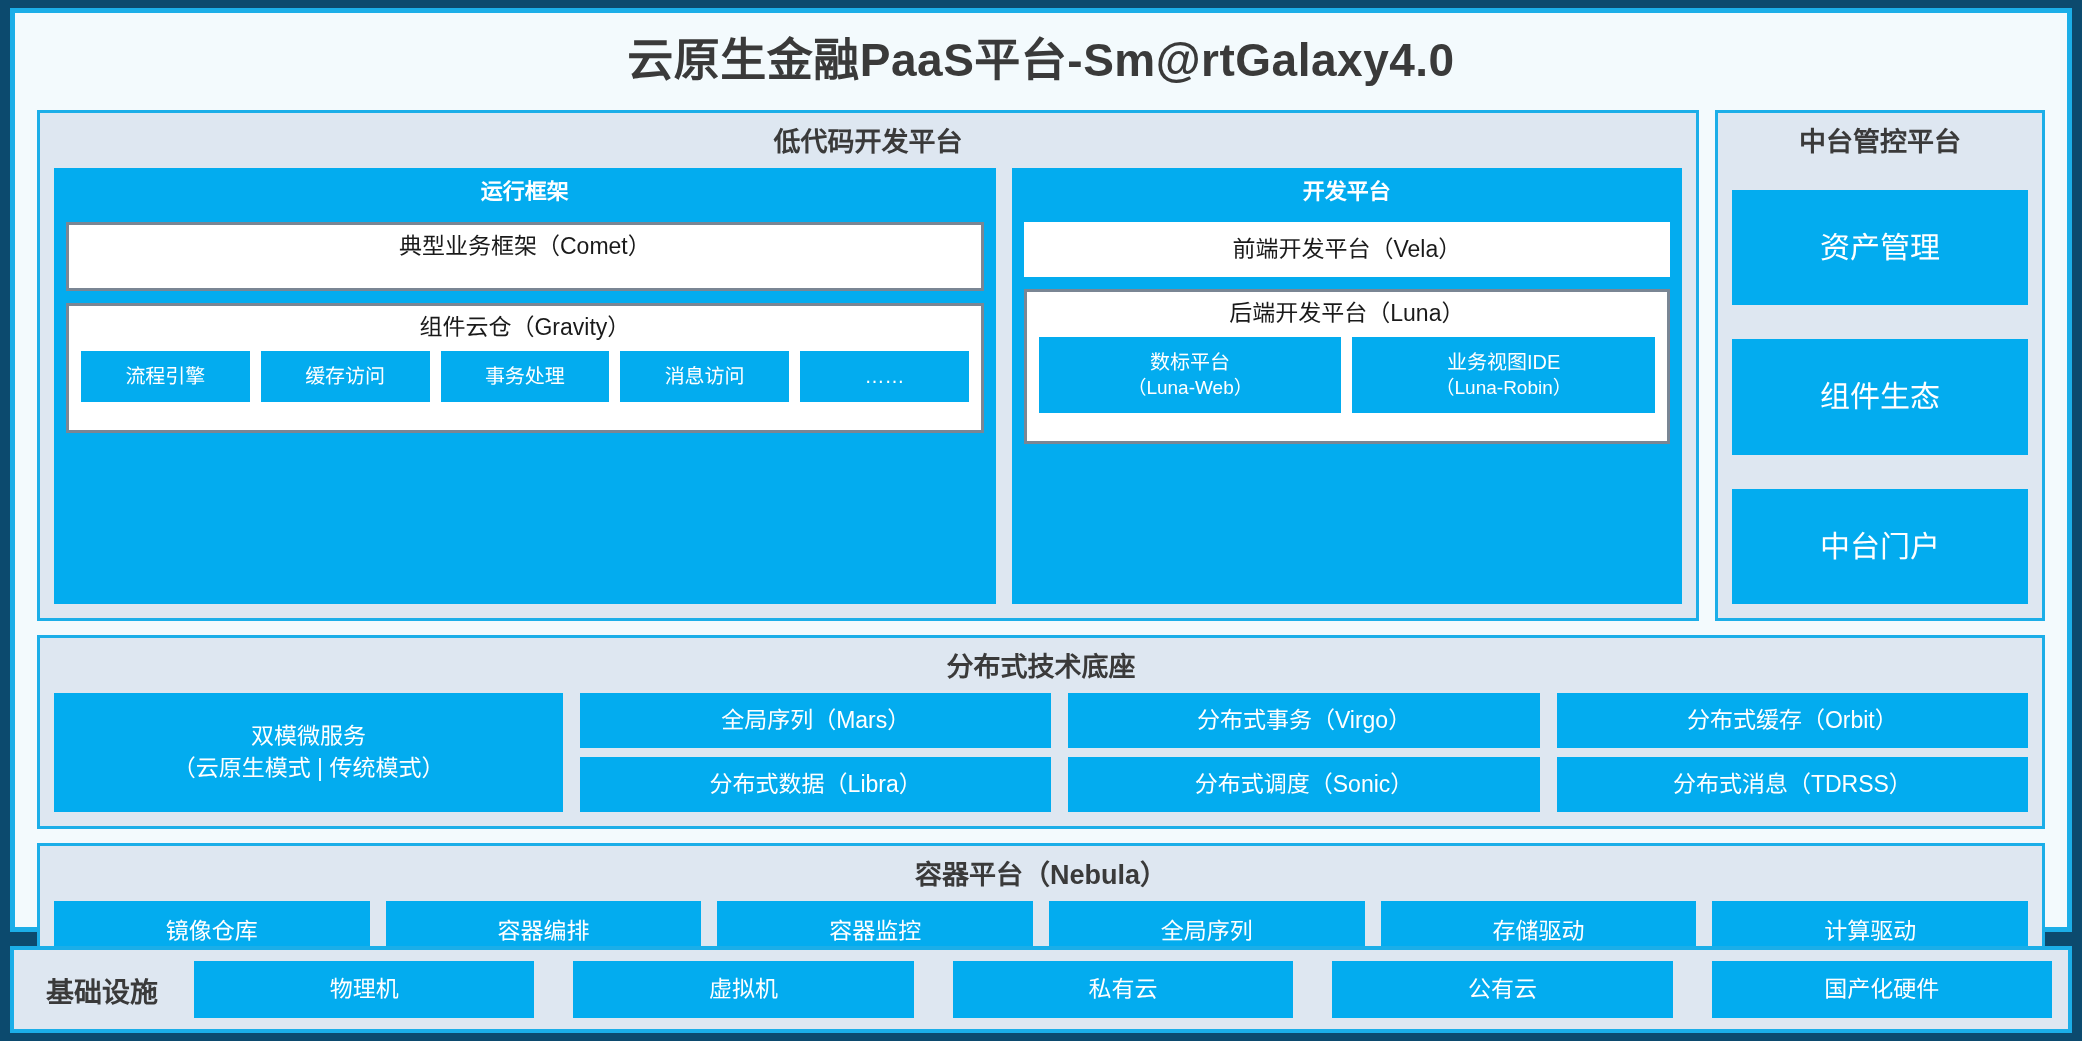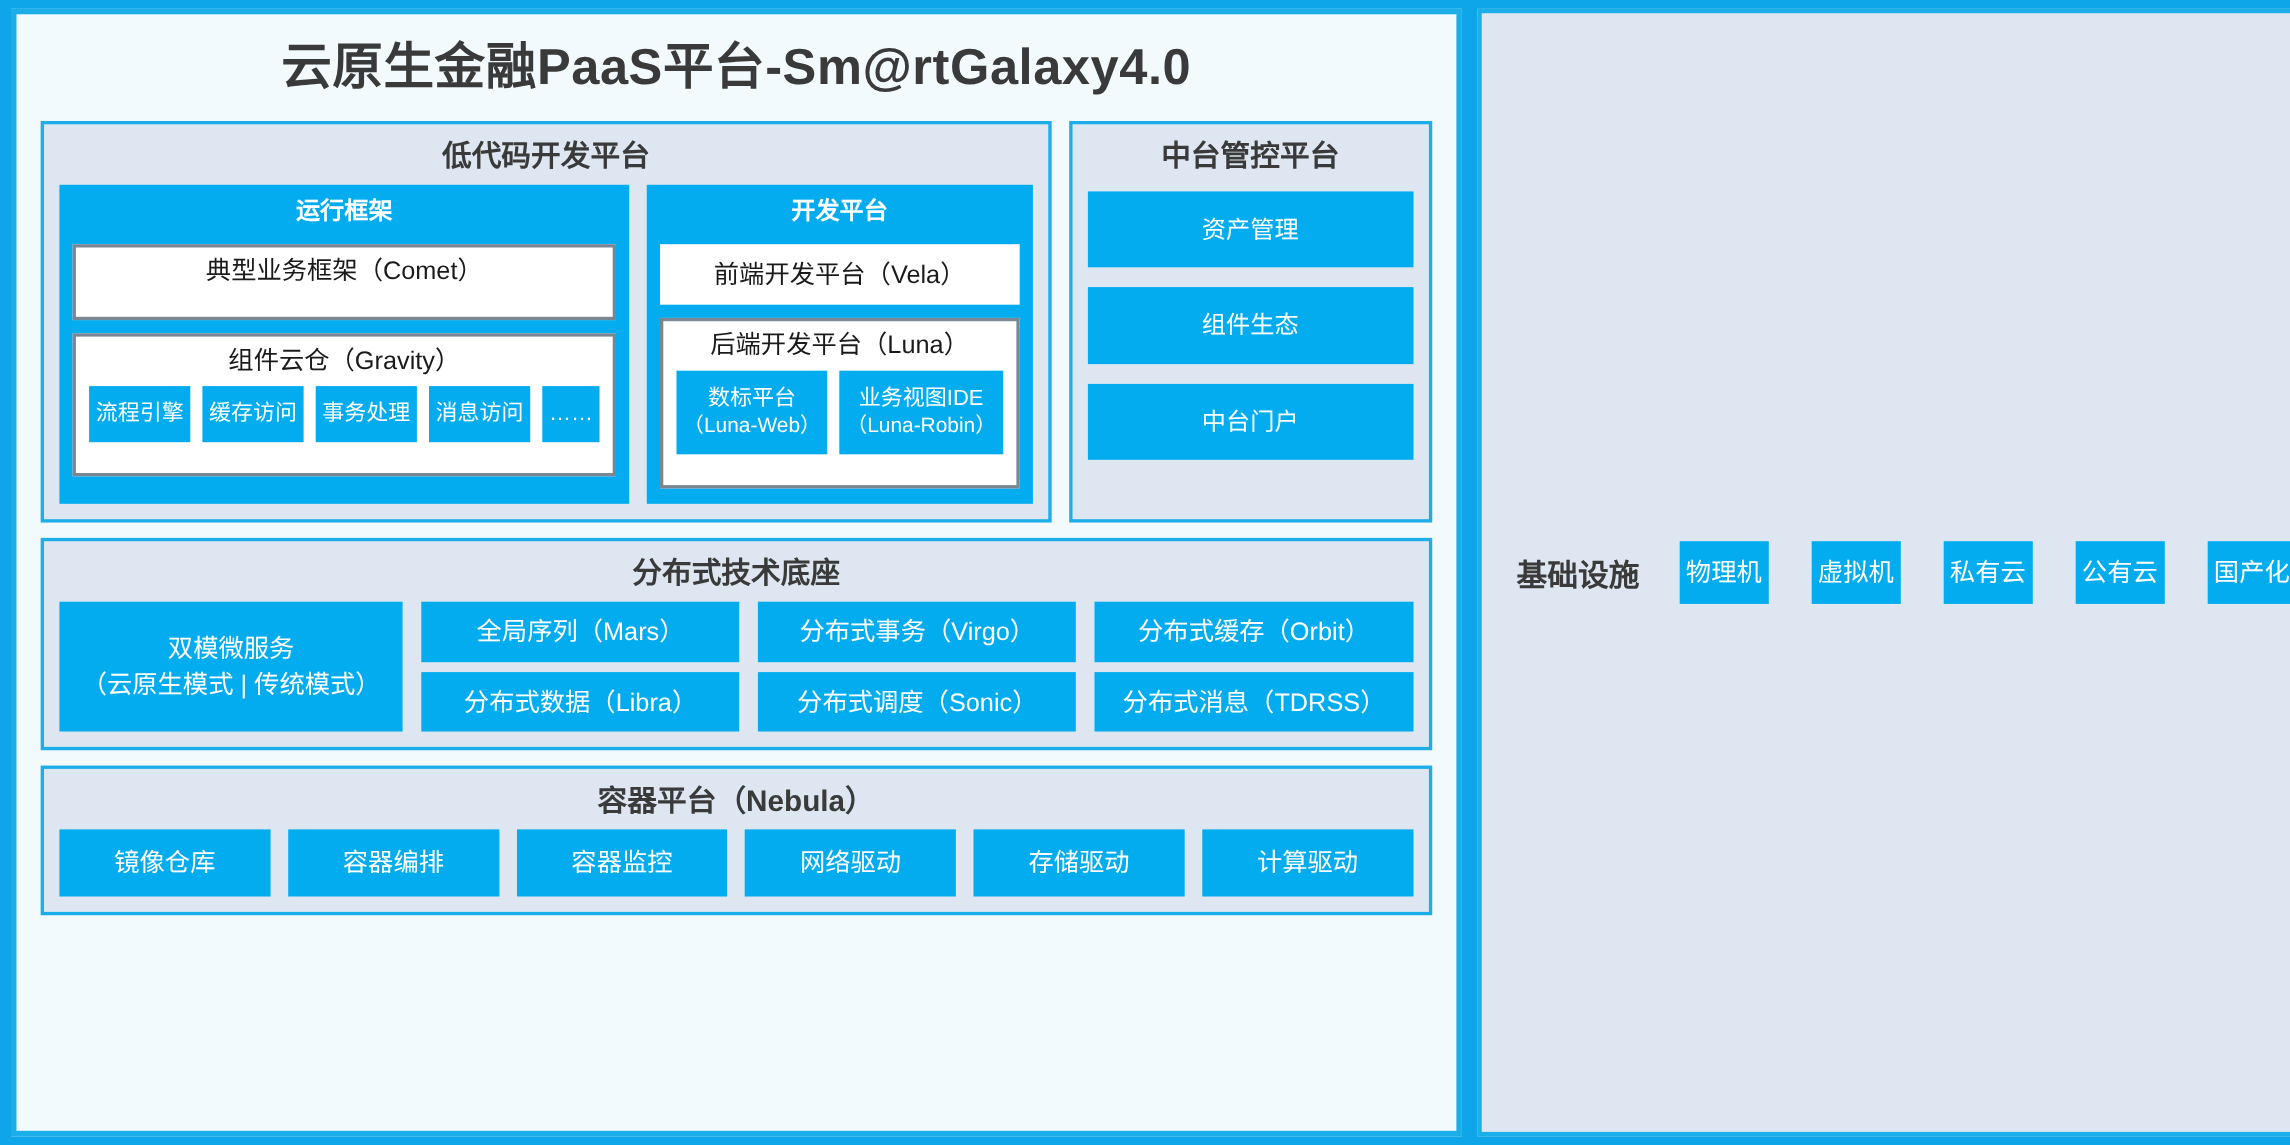--- a/index.html
+++ b/index.html
@@ -19,22 +19,23 @@
     --page-bg: #F3FAFD;
     --gray-border: #7A8694;
     --ink: #3A3A3A;
   }
 
   #root {
     width: 2082px;
     height: 1041px;
     padding: 8px 10px 8px 10px;
     display: flex;
+    flex-direction: column;
     gap: 14px;
-    background: #0ea5e9;
+    background: #0c4a6e;
   }
 
   
   .platform-frame {
     flex: 1 1 auto;
     border: 5px solid var(--cyan-border);
     background: var(--page-bg);
     padding: 14px 22px 20px 22px;
     display: flex;
     flex-direction: column;
@@ -154,23 +155,24 @@
     flex: 0 0 330px;
   }
   .midoffice-list {
     display: flex;
     flex-direction: column;
     gap: 18px;
     padding-top: 6px;
     flex: 1 1 auto;
   }
   .midoffice-list .chip {
-    padding: 21px 6px;
-    font-size: 22px;
+    padding: 39px 6px;
+    font-size: 30px;
     flex: 0 0 auto;
+    margin-top: 16px;
   }
 
   
   .tech-base { width: 100%; }
   .tech-grid {
     display: flex;
     gap: 17px;
     align-items: stretch;
   }
   .tech-col-wide { flex: 1.08 1 0; display: flex; }
@@ -318,21 +320,21 @@
 
       </div>
     </div>
 
     <div class="panel container-plat">
       <div class="panel-title">容器平台（Nebula）</div>
       <div class="container-row">
         <div class="chip">镜像仓库</div>
         <div class="chip">容器编排</div>
         <div class="chip">容器监控</div>
-        <div class="chip">网络驱动</div>
+        <div class="chip">全局序列</div>
         <div class="chip">存储驱动</div>
         <div class="chip">计算驱动</div>
       </div>
     </div>
 
   </div>
 
   <div class="infra">
     <div class="infra-label">基础设施</div>
     <div class="infra-items">

